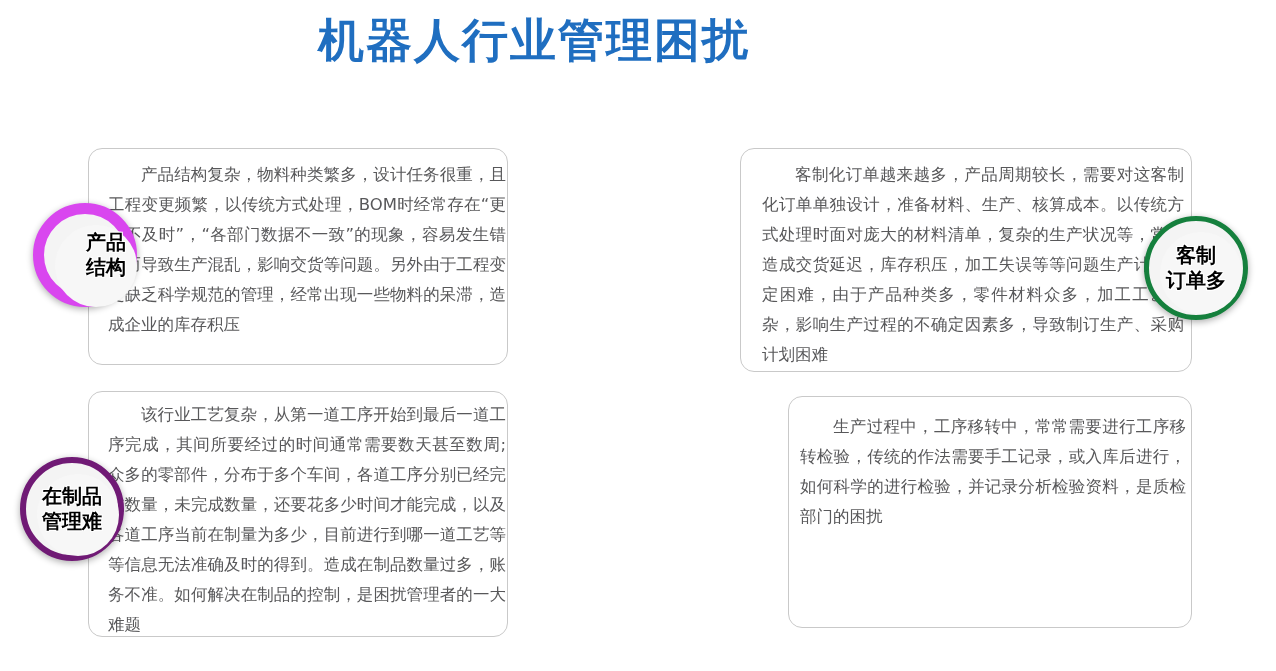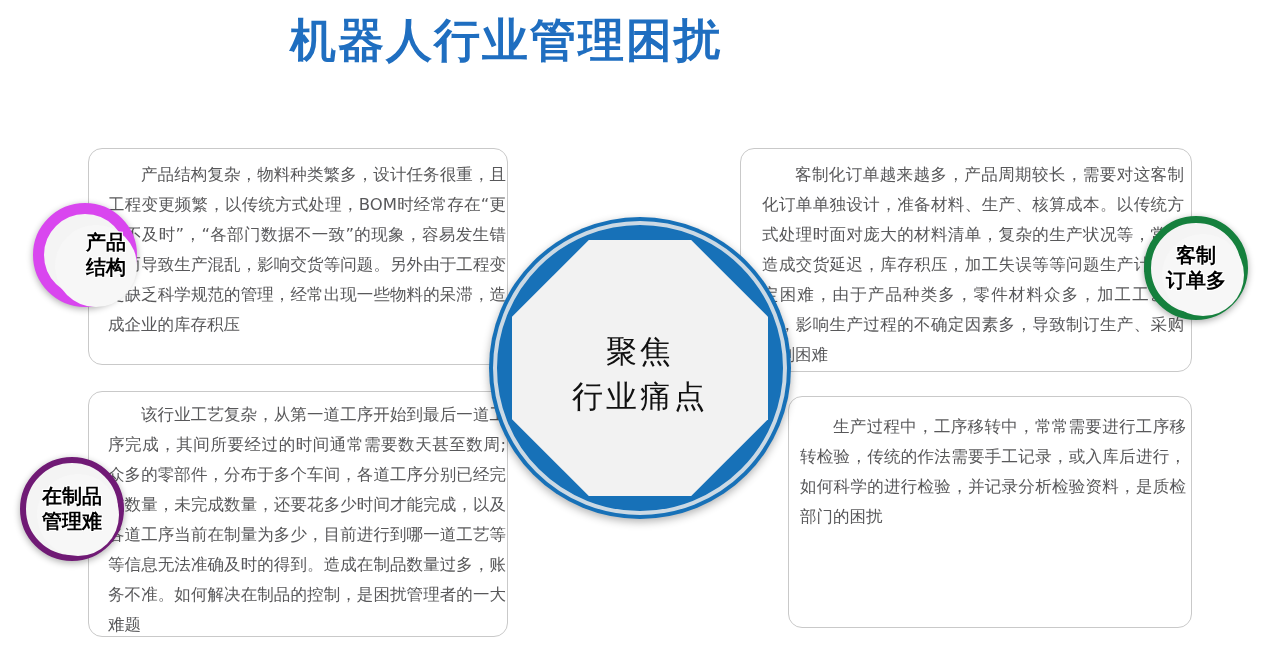--- a/index.html
+++ b/index.html
@@ -28,20 +28,21 @@
     left: 0;
     top: 10px;
     width: 1012px;
     text-align: center;
     font-size: 46px;
     font-weight: bold;
     letter-spacing: 2px;
     color: #1f6ec0;
     font-family: "DejaVu Sans", "Liberation Sans", sans-serif;
     white-space: nowrap;
+    padding-left: 28px;
   }
 
   
   .card {
     position: absolute;
     box-sizing: border-box;
     background: #ffffff;
     border: 1px solid #c9c9c9;
     border-radius: 14px;
   }
@@ -152,21 +153,21 @@
     white-space: pre-line;
     text-shadow:
       1px 1px 0 #ffffff,
      -1px 1px 0 #ffffff,
       1px -1px 0 #ffffff,
      -1px -1px 0 #ffffff;
   }
 
   #badge-tl { left: 33px;  top: 203px; border: 11px solid #d946ef; justify-content: flex-end; }
   #badge-bl { left: 20px;  top: 457px; border: 6px solid #701a75; }
-  #badge-tr { left: 1144px; top: 216px; border: 7px solid #15803d; }
+  #badge-tr { left: 1144px; top: 216px; border: 5px solid #15803d; }
   #badge-br { left: 1144px; top: 465px; border: 11px solid #e3b006; }
 </style>
 </head>
 <body>
 
 <div id="slide">
 
   <div class="title">机器人行业管理困扰</div>
 
   <div class="card" id="card-tl"></div>
@@ -174,26 +175,20 @@
 
   <div class="card" id="card-bl"></div>
   <div class="card-text" id="text-bl">该行业工艺复杂，从第一道工序开始到最后一道工序完成，其间所要经过的时间通常需要数天甚至数周;众多的零部件，分布于多个车间，各道工序分别已经完成数量，未完成数量，还要花多少时间才能完成，以及各道工序当前在制量为多少，目前进行到哪一道工艺等等信息无法准确及时的得到。造成在制品数量过多，账务不准。如何解决在制品的控制，是困扰管理者的一大难题</div>
 
   <div class="card" id="card-tr"></div>
   <div class="card-text" id="text-tr">客制化订单越来越多，产品周期较长，需要对这客制化订单单独设计，准备材料、生产、核算成本。以传统方式处理时面对庞大的材料清单，复杂的生产状况等，常常造成交货延迟，库存积压，加工失误等等问题生产计划制定困难，由于产品种类多，零件材料众多，加工工艺复杂，影响生产过程的不确定因素多，导致制订生产、采购计划困难</div>
 
   <div class="card" id="card-br"></div>
   <div class="card-text" id="text-br">生产过程中，工序移转中，常常需要进行工序移转检验，传统的作法需要手工记录，或入库后进行，如何科学的进行检验，并记录分析检验资料，是质检部门的困扰</div>
 
-  <div id="center-wrap">
-    <div id="center-ring"></div>
-    <div id="center-oct"></div>
-    <div id="center-label">聚焦
-行业痛点</div>
-  </div>
 
   <div class="badge" id="badge-tl">
     <div class="badge-inner"></div>
     <div class="badge-label">产品
 结构</div>
   </div>
 
   <div class="badge" id="badge-bl">
     <div class="badge-inner"></div>
     <div class="badge-label">在制品

